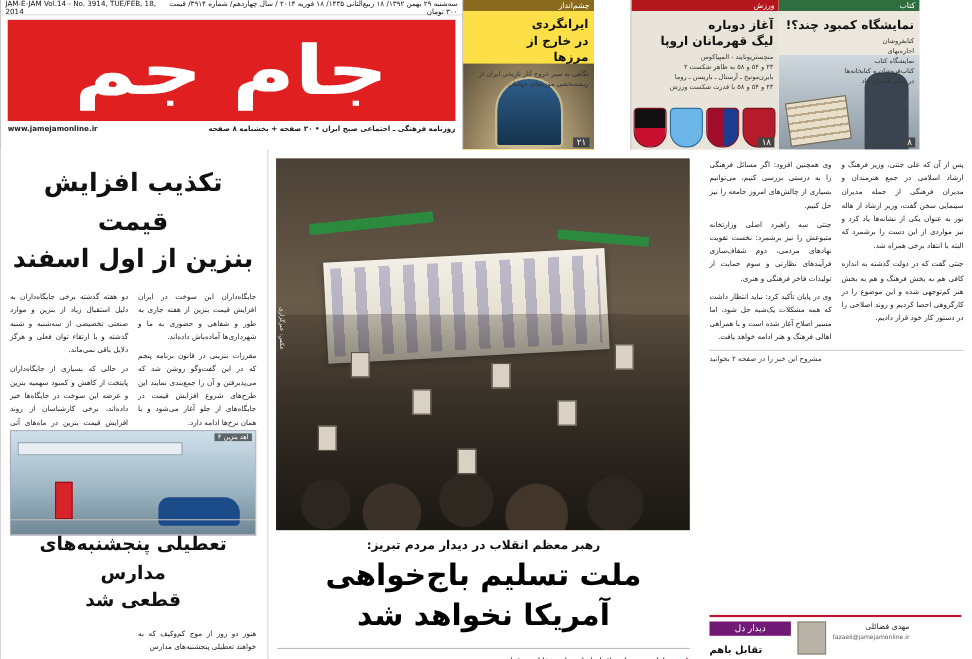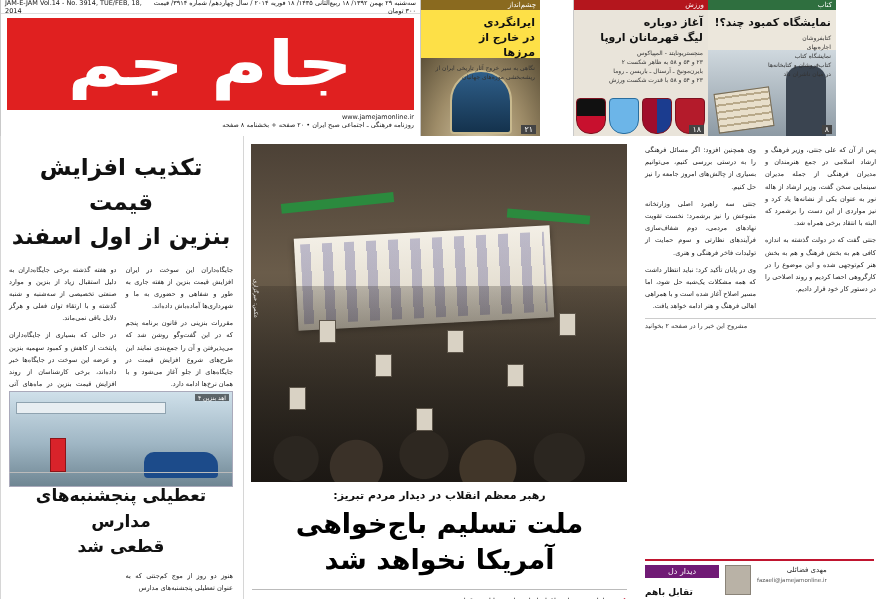--- a/index.html
+++ b/index.html
@@ -67,27 +67,27 @@
     font-family: "DejaVu Sans", sans-serif;
     font-size: 62px;
     font-weight: bold;
     letter-spacing: -2px;
     transform: scaleX(1.25);
     direction: rtl;
     line-height: 1;
   }
   .mast-foot {
     display: flex;
-    flex-direction: column;
     justify-content: space-between;
-    align-items: flex-end;
+    align-items: center;
     font-size: 6.5px;
     color: #222;
     padding: 3px 6px 0 6px;
     direction: ltr;
+    font-weight: bold;
   }
   .mast-foot .fa { direction: rtl; }
 
   
   .tp-head {
     position: absolute;
     top: 0; right: 0;
     width: 100%;
     font-size: 7px;
     color: #fff;
@@ -551,21 +551,21 @@
         <div class="gas-pump"></div>
         <div class="gas-car"></div>
         <div class="gas-caption">اهد بنزین ۴</div>
       </div>
 
       <div style="position:absolute;bottom:4px;right:10px;width:224px">
         <hr class="rule">
         <div class="sub-head" style="white-space: pre-line;">تعطیلی پنجشنبه‌های مدارس
 قطعی شد</div>
         <div class="sub-body">
-          <p>هنوز دو روز از موج کم‌جنتی که به عنوان تعطیلی پنجشنبه‌های مدارس</p>
+          <p>هنوز دو روز از موج کم‌وکیف که به خواهند تعطیلی پنجشنبه‌های مدارس</p>
         </div>
       </div>
     </div>
 
     <div class="col-center">
       <div class="main-photo">
         <div class="mp-sky"></div>
         <div class="mp-band"></div>
         <div class="mp-band2"></div>
         <div class="mp-banner">

